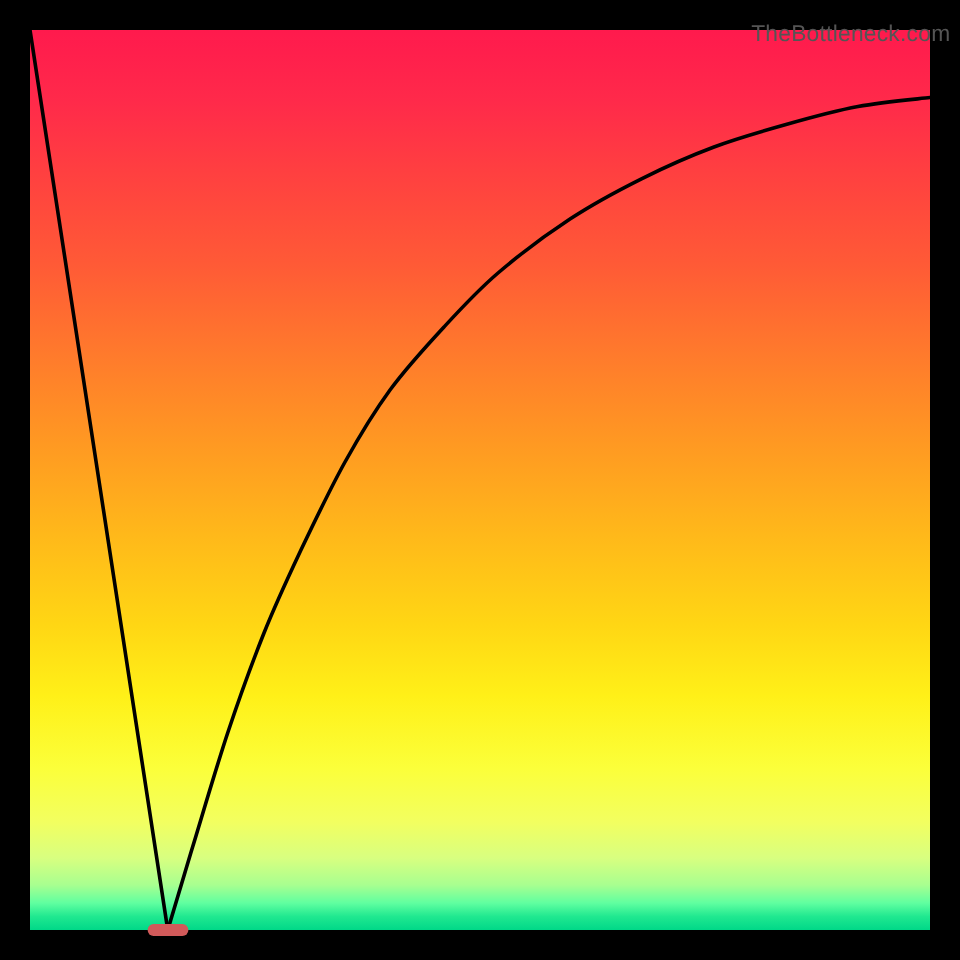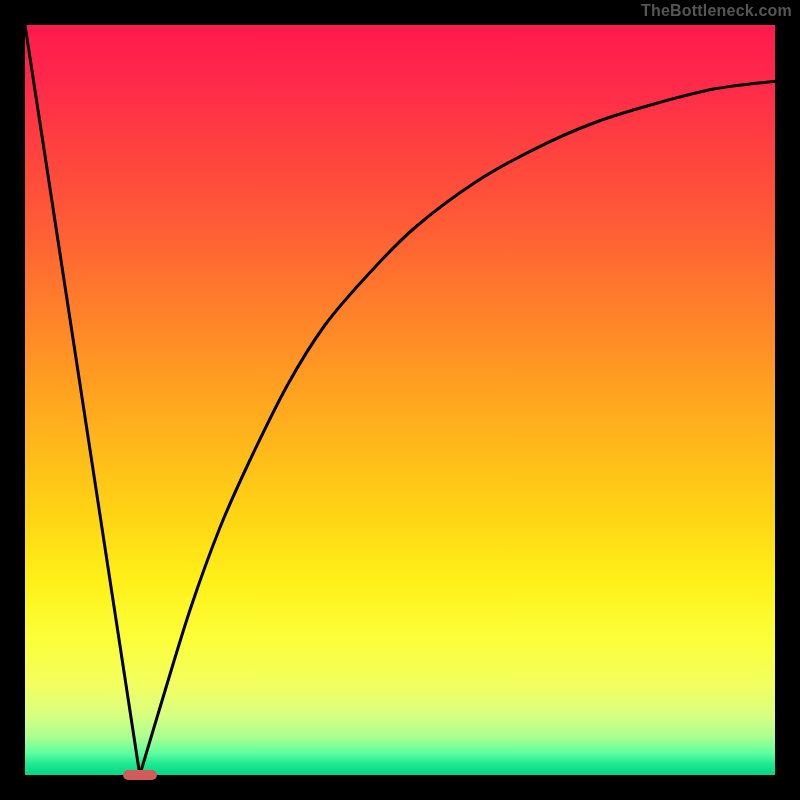--- a/index.html
+++ b/index.html
@@ -38,26 +38,26 @@
       #f2ff60 88%,
       #d8ff80 92%,
       #a8ff90 95%,
       #60ffa0 97%,
       #20e890 98.5%,
       #00d888 100%
     );
   }
   .watermark {
     position: absolute;
-    top: 2px;
+    top: 18px;
     right: 8px;
     font-family: Arial, Helvetica, sans-serif;
-    font-size: 16px;
+    font-size: 19px;
     color: #555;
-    font-weight: 700;
+    font-weight: 400;
     letter-spacing: 0.2px;
   }
   svg.curves {
     position: absolute;
     left: 0;
     top: 0;
     width: 750px;
     height: 750px;
   }
   .marker {

